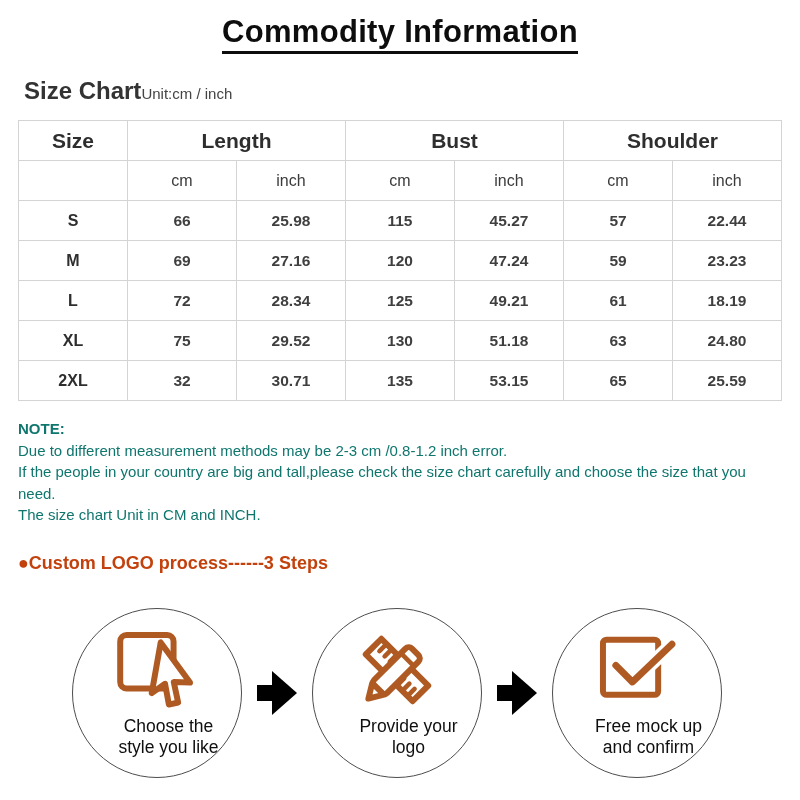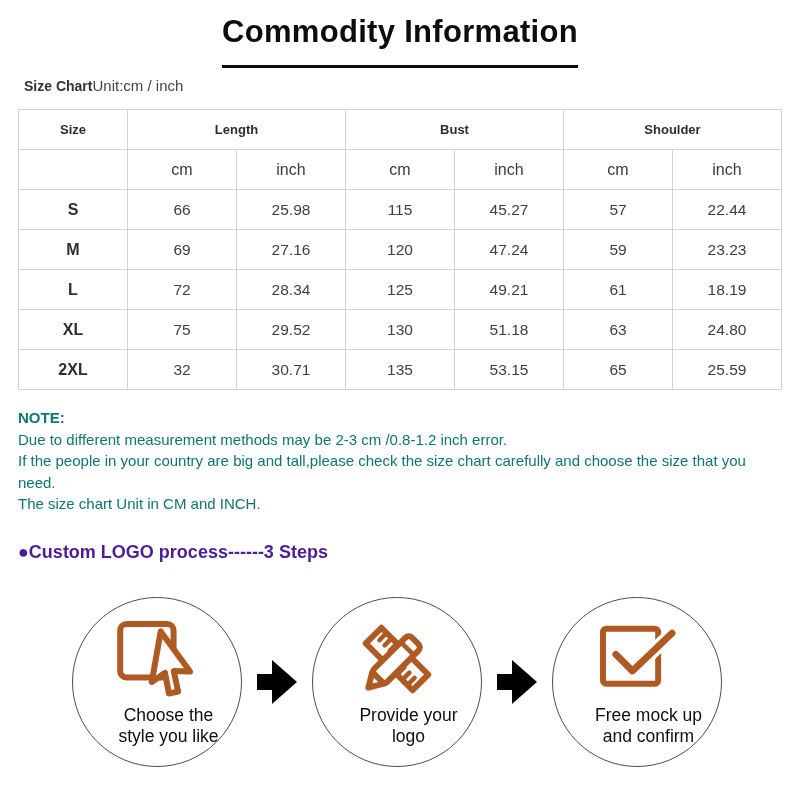--- a/index.html
+++ b/index.html
@@ -16,52 +16,52 @@
   h1.title {
     text-align: center;
     margin-top: 14px;
     font-size: 31px;
     font-weight: bold;
     color: #0d0d0d;
     letter-spacing: 0.3px;
   }
   h1.title .underline {
     border-bottom: 3px solid #0d0d0d;
-    padding-bottom: 16px;
+    padding-bottom: 2px;
   }
 
   
   .sc-head { margin: 27px 0 0 24px; display: flex; align-items: baseline; }
-  .sc-title { font-size: 14px; font-weight: bold; color: #333; }
+  .sc-title { font-size: 24px; font-weight: bold; color: #333; }
   .sc-unit { font-size: 15px; color: #444; margin-left: 0; }
 
   
   table.size-table {
     border-collapse: collapse;
     table-layout: fixed;
     width: 764px;
     margin: 15px auto 0 auto;
   }
   table.size-table th, table.size-table td {
     border: 1px solid #d4d4d4;
     height: 40px;
     text-align: center;
     vertical-align: middle;
   }
-  .group-row th { font-size: 13px; font-weight: bold; color: #2e2e2e; }
+  .group-row th { font-size: 21px; font-weight: bold; color: #2e2e2e; }
   .sub-row th { font-weight: normal; font-size: 16px; color: #3a3a3a; }
-  tbody td { font-size: 15.5px; color: #3f3f3f; }
+  tbody td { font-size: 15.5px; color: #3f3f3f; font-weight: bold; }
   td.size-cell { font-weight: bold; font-size: 16px; color: #2e2e2e; }
 
   
   .note { margin: 17px 20px 0 18px; color: #0f766e; font-size: 15px; line-height: 21.5px; max-width: 768px; }
   .note-label { font-weight: bold; }
 
   
-  .process-heading { margin: 27px 12px 0 18px; font-size: 18px; font-weight: bold; color: #4c1d95; }
+  .process-heading { margin: 27px 12px 0 18px; font-size: 18px; font-weight: bold; color: #c2410c; }
 
   
   .steps { display: flex; align-items: center; margin-top: 34px; padding-left: 72px; }
   .circle {
     width: 170px; height: 170px;
     border: 1.6px solid #4d4d4d;
     border-radius: 50%;
     display: flex; flex-direction: column; align-items: center;
     flex: 0 0 auto;
     background: #fff;

